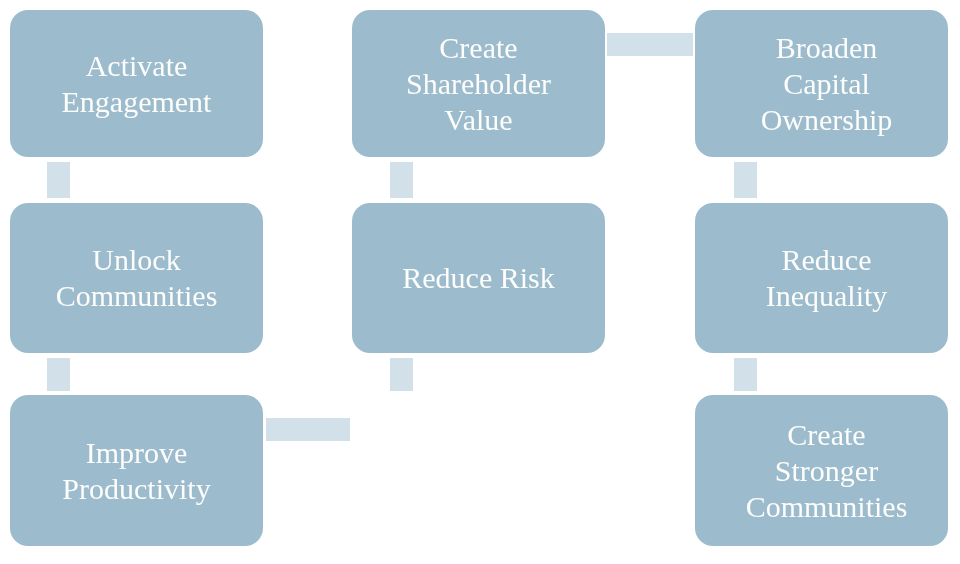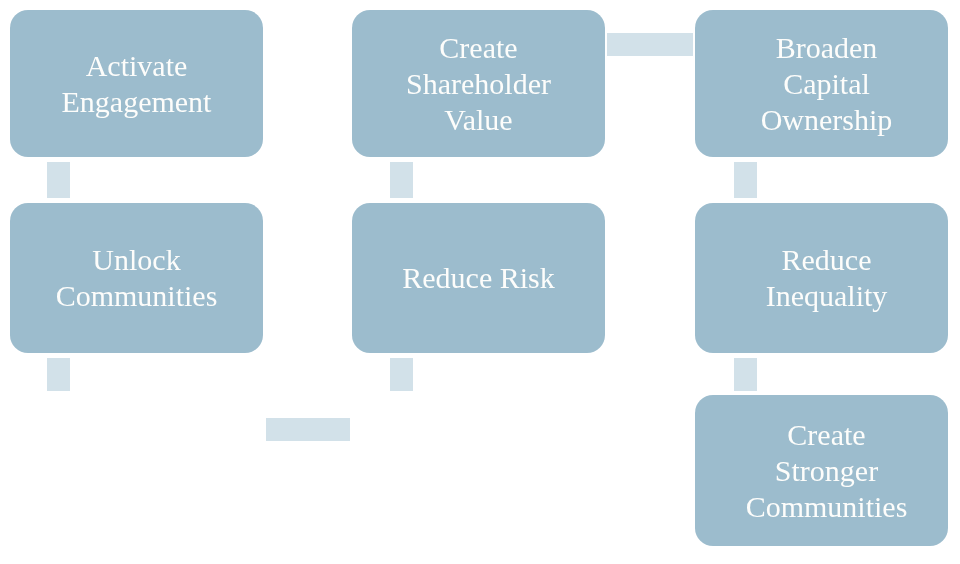--- a/index.html
+++ b/index.html
@@ -75,20 +75,24 @@
 Communities</span>
   </div>
   <div class="box c2 r2">
     <span class="label">Reduce Risk</span>
   </div>
   <div class="box c3 r2">
     <span class="label">Reduce
 Inequality</span>
   </div>
 
+  <div class="box c1 r3">
+    <span class="label">Improve
+Productivity</span>
+  </div>
   <div class="box c3 r3">
     <span class="label">Create
 Stronger
 Communities</span>
   </div>
 
   <div class="conn v vc1 vgap1"></div>
   <div class="conn v vc1 vgap2"></div>
   <div class="conn v vc2 vgap1"></div>
   <div class="conn v vc2 vgap2"></div>

